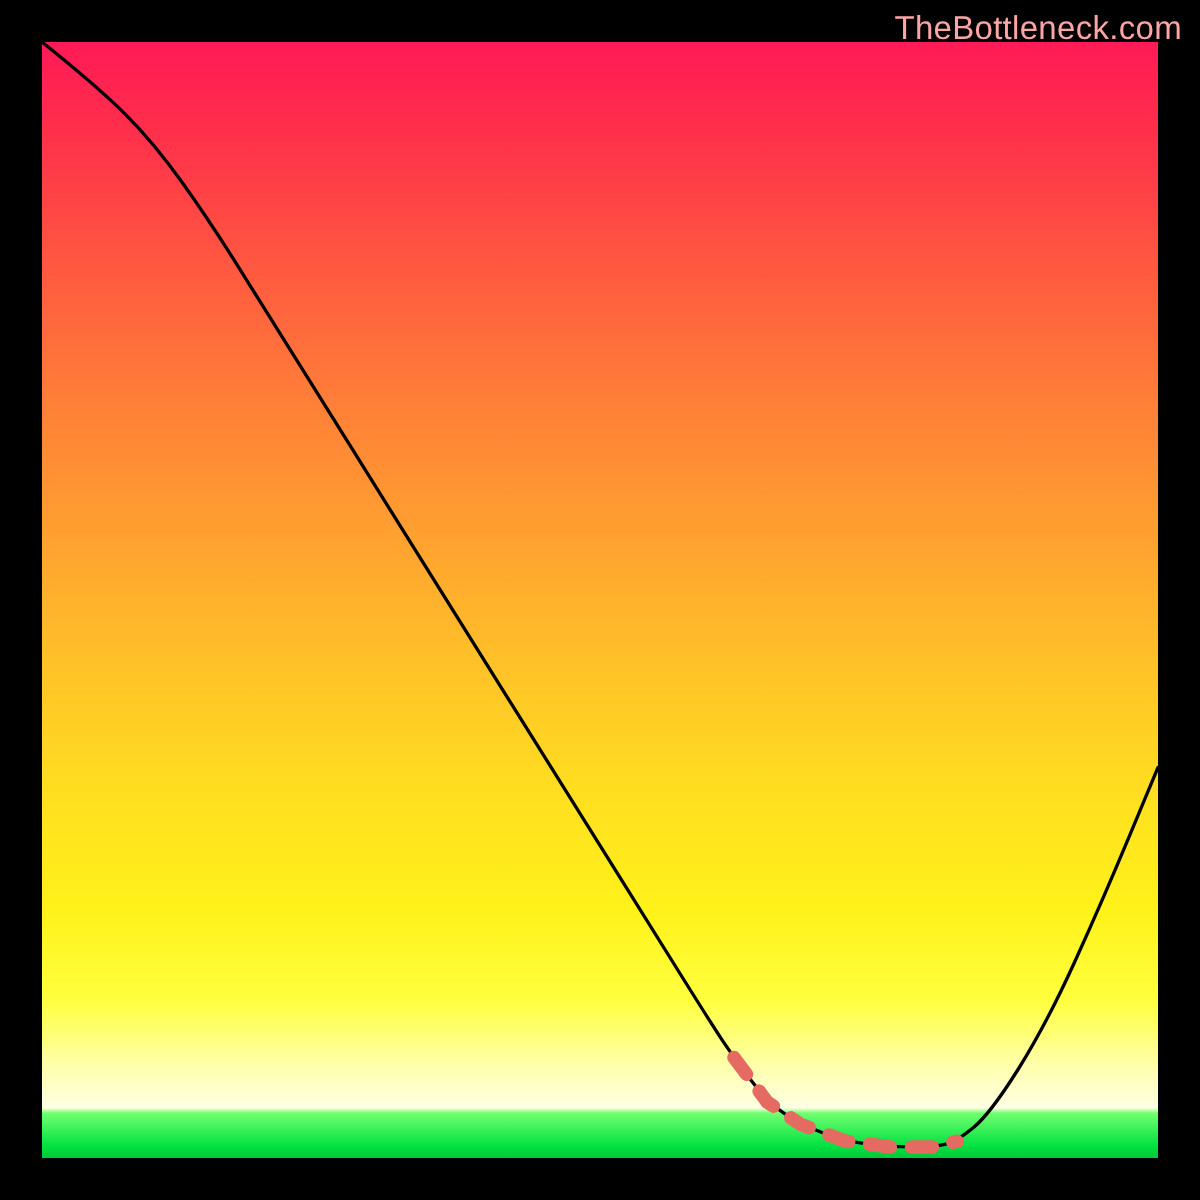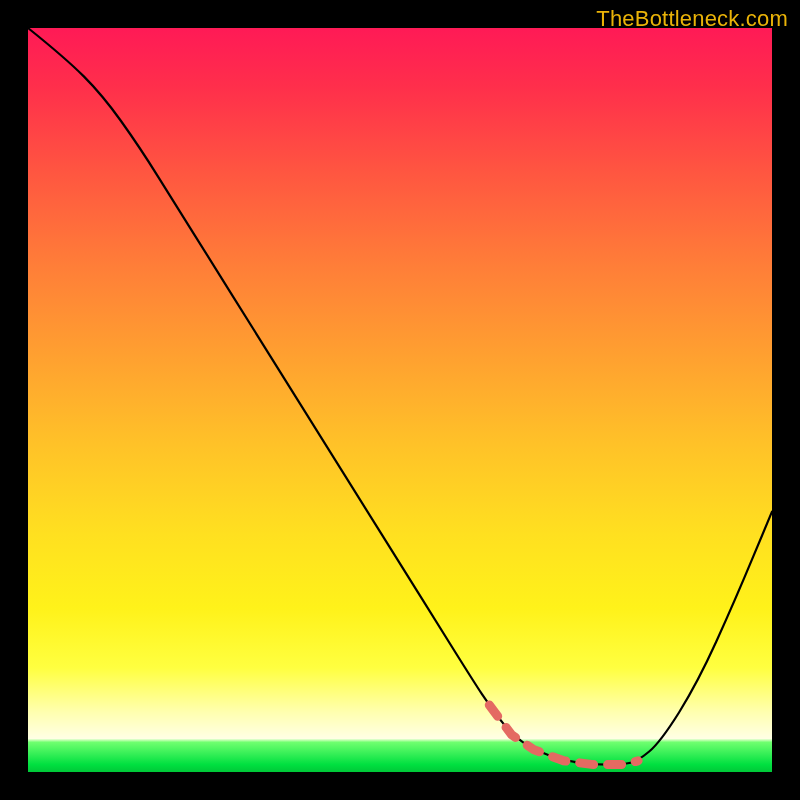--- a/index.html
+++ b/index.html
@@ -38,21 +38,21 @@
       #ffffe4 95.5%,
       #6fff6f 96%,
       #00e040 99%,
       #00c838 100%
     );
   }
   .watermark {
     position: absolute;
     top: 6px;
     right: 12px;
-    color: #eab308;
+    color: #fca5a5;
     font-size: 22px;
     letter-spacing: 0.2px;
     font-weight: 500;
     user-select: none;
     margin-left: 20px;
   }
   svg.overlay {
     position: absolute;
     left: 28px;
     top: 28px;

